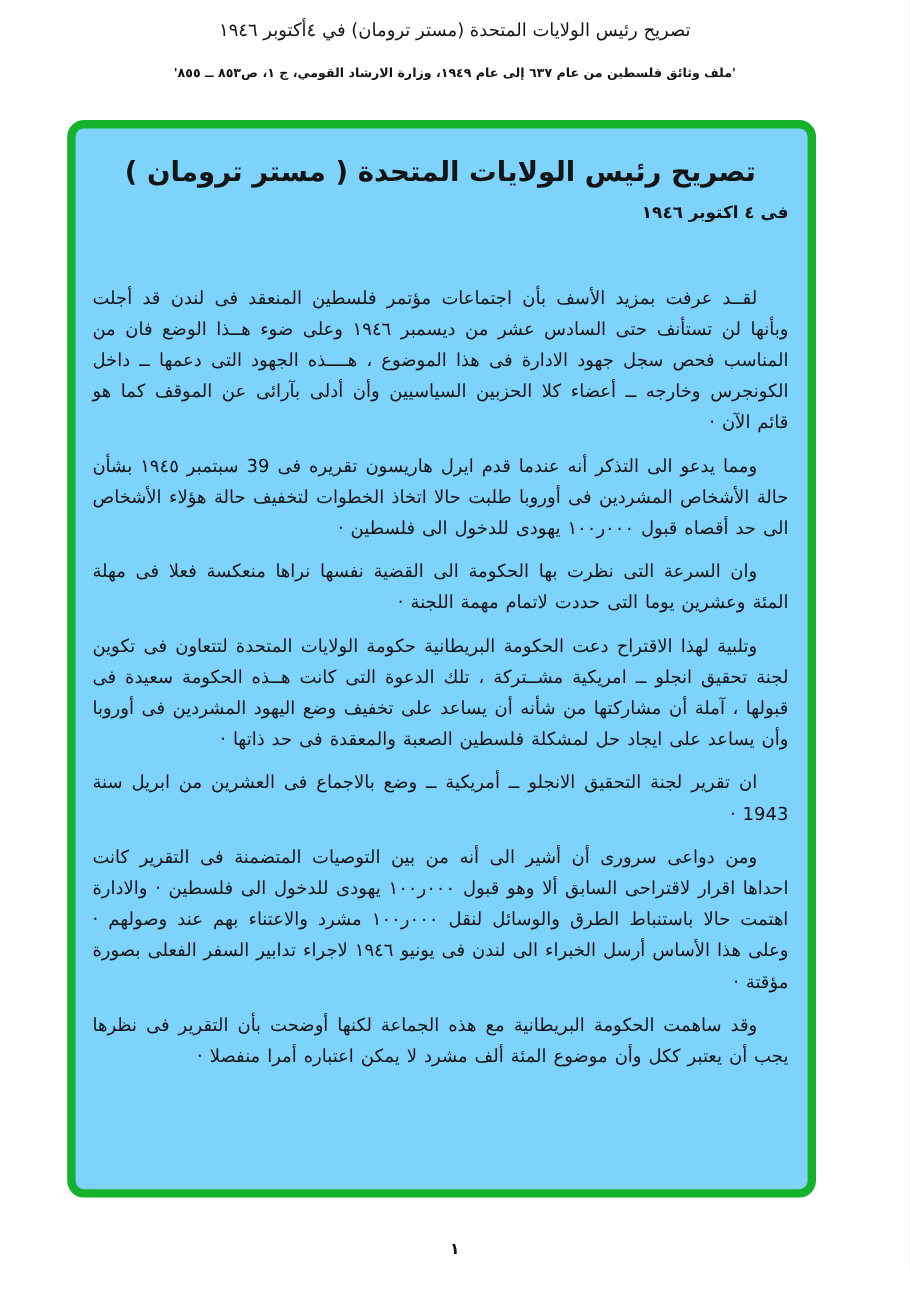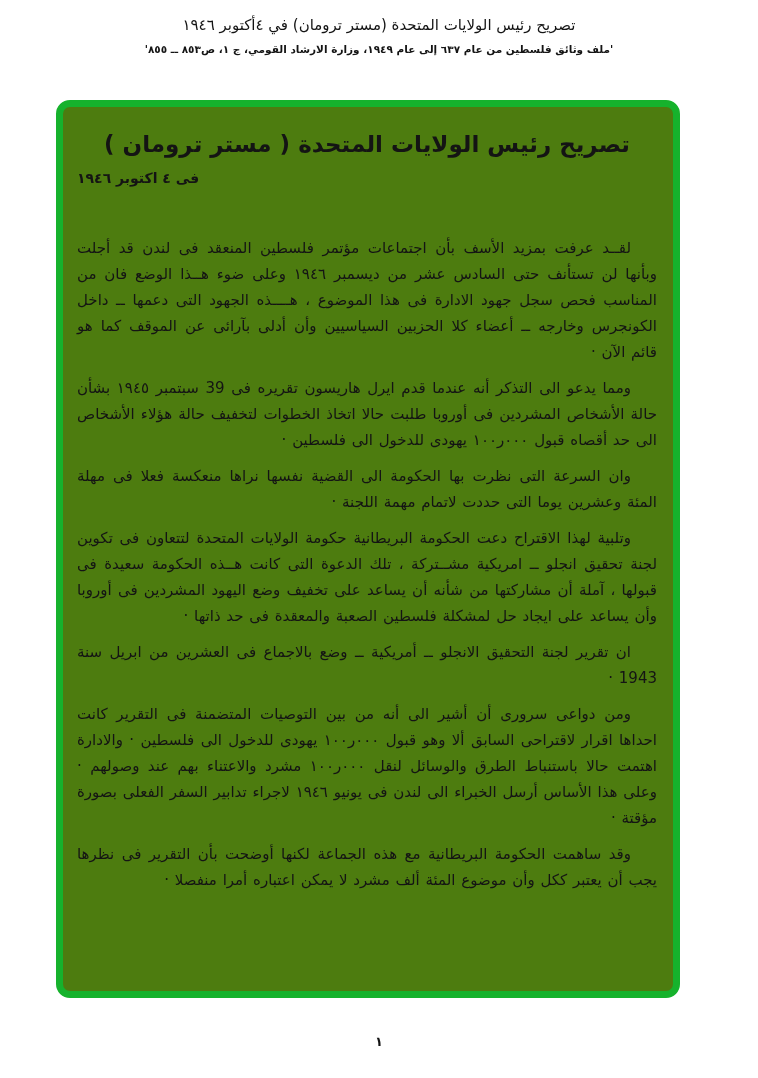--- a/index.html
+++ b/index.html
@@ -28,49 +28,49 @@
     text-align:center;
     direction:rtl;
   }
   .top-header .h-title{
     font-size:15px;
     font-weight:400;
     line-height:22px;
     letter-spacing:0;
   }
   .top-header .h-source{
-    margin-top:6px;
+    margin-top:18px;
     font-size:10.5px;
     font-weight:700;
     line-height:14px;
   }
   
   .doc-frame{
     position:absolute;
     left:56px;
     top:100px;
     width:624px;
     height:898px;
     box-sizing:border-box;
     border:7px solid var(--green);
     border-radius:14px;
-    background:#4d7c0f;
+    background:#7dd3fc;
     padding:20px 16px 0 14px;
   }
   .doc-title{
     direction:rtl;
     text-align:center;
     font-size:23px;
     font-weight:700;
     line-height:34px;
     margin:0;
   }
   .doc-date{
     direction:rtl;
-    text-align:left;
+    text-align:right;
     font-size:14px;
     font-weight:700;
     line-height:20px;
     margin-top:7px;
   }
   .doc-body{
     direction:rtl;
     margin-top:47px;
     font-size:15px;
     line-height:26px;

